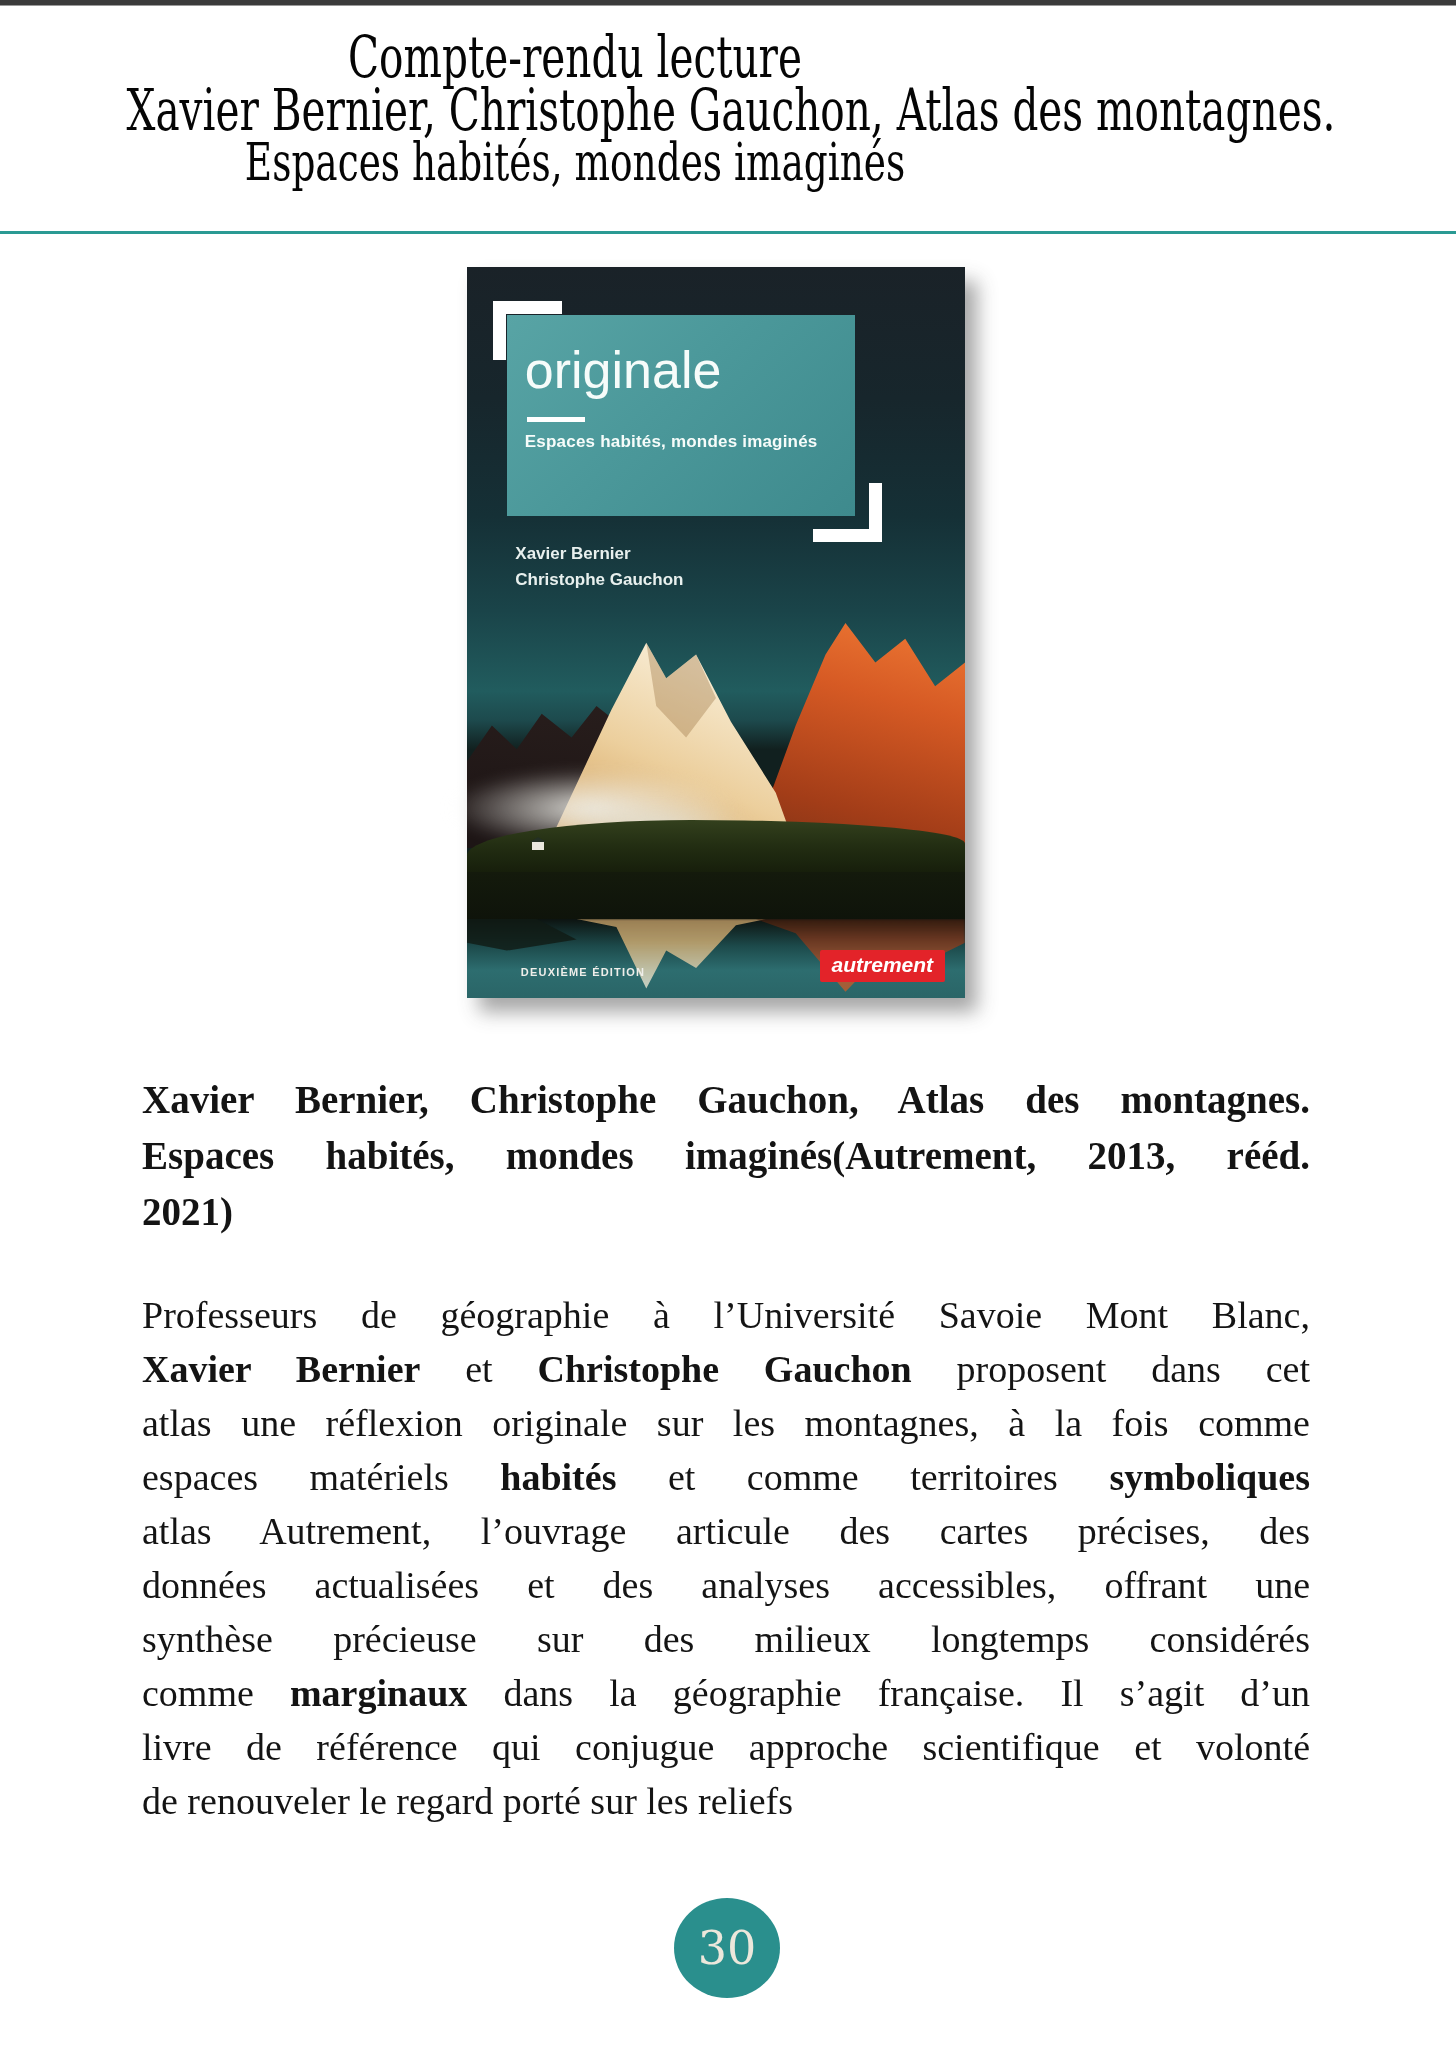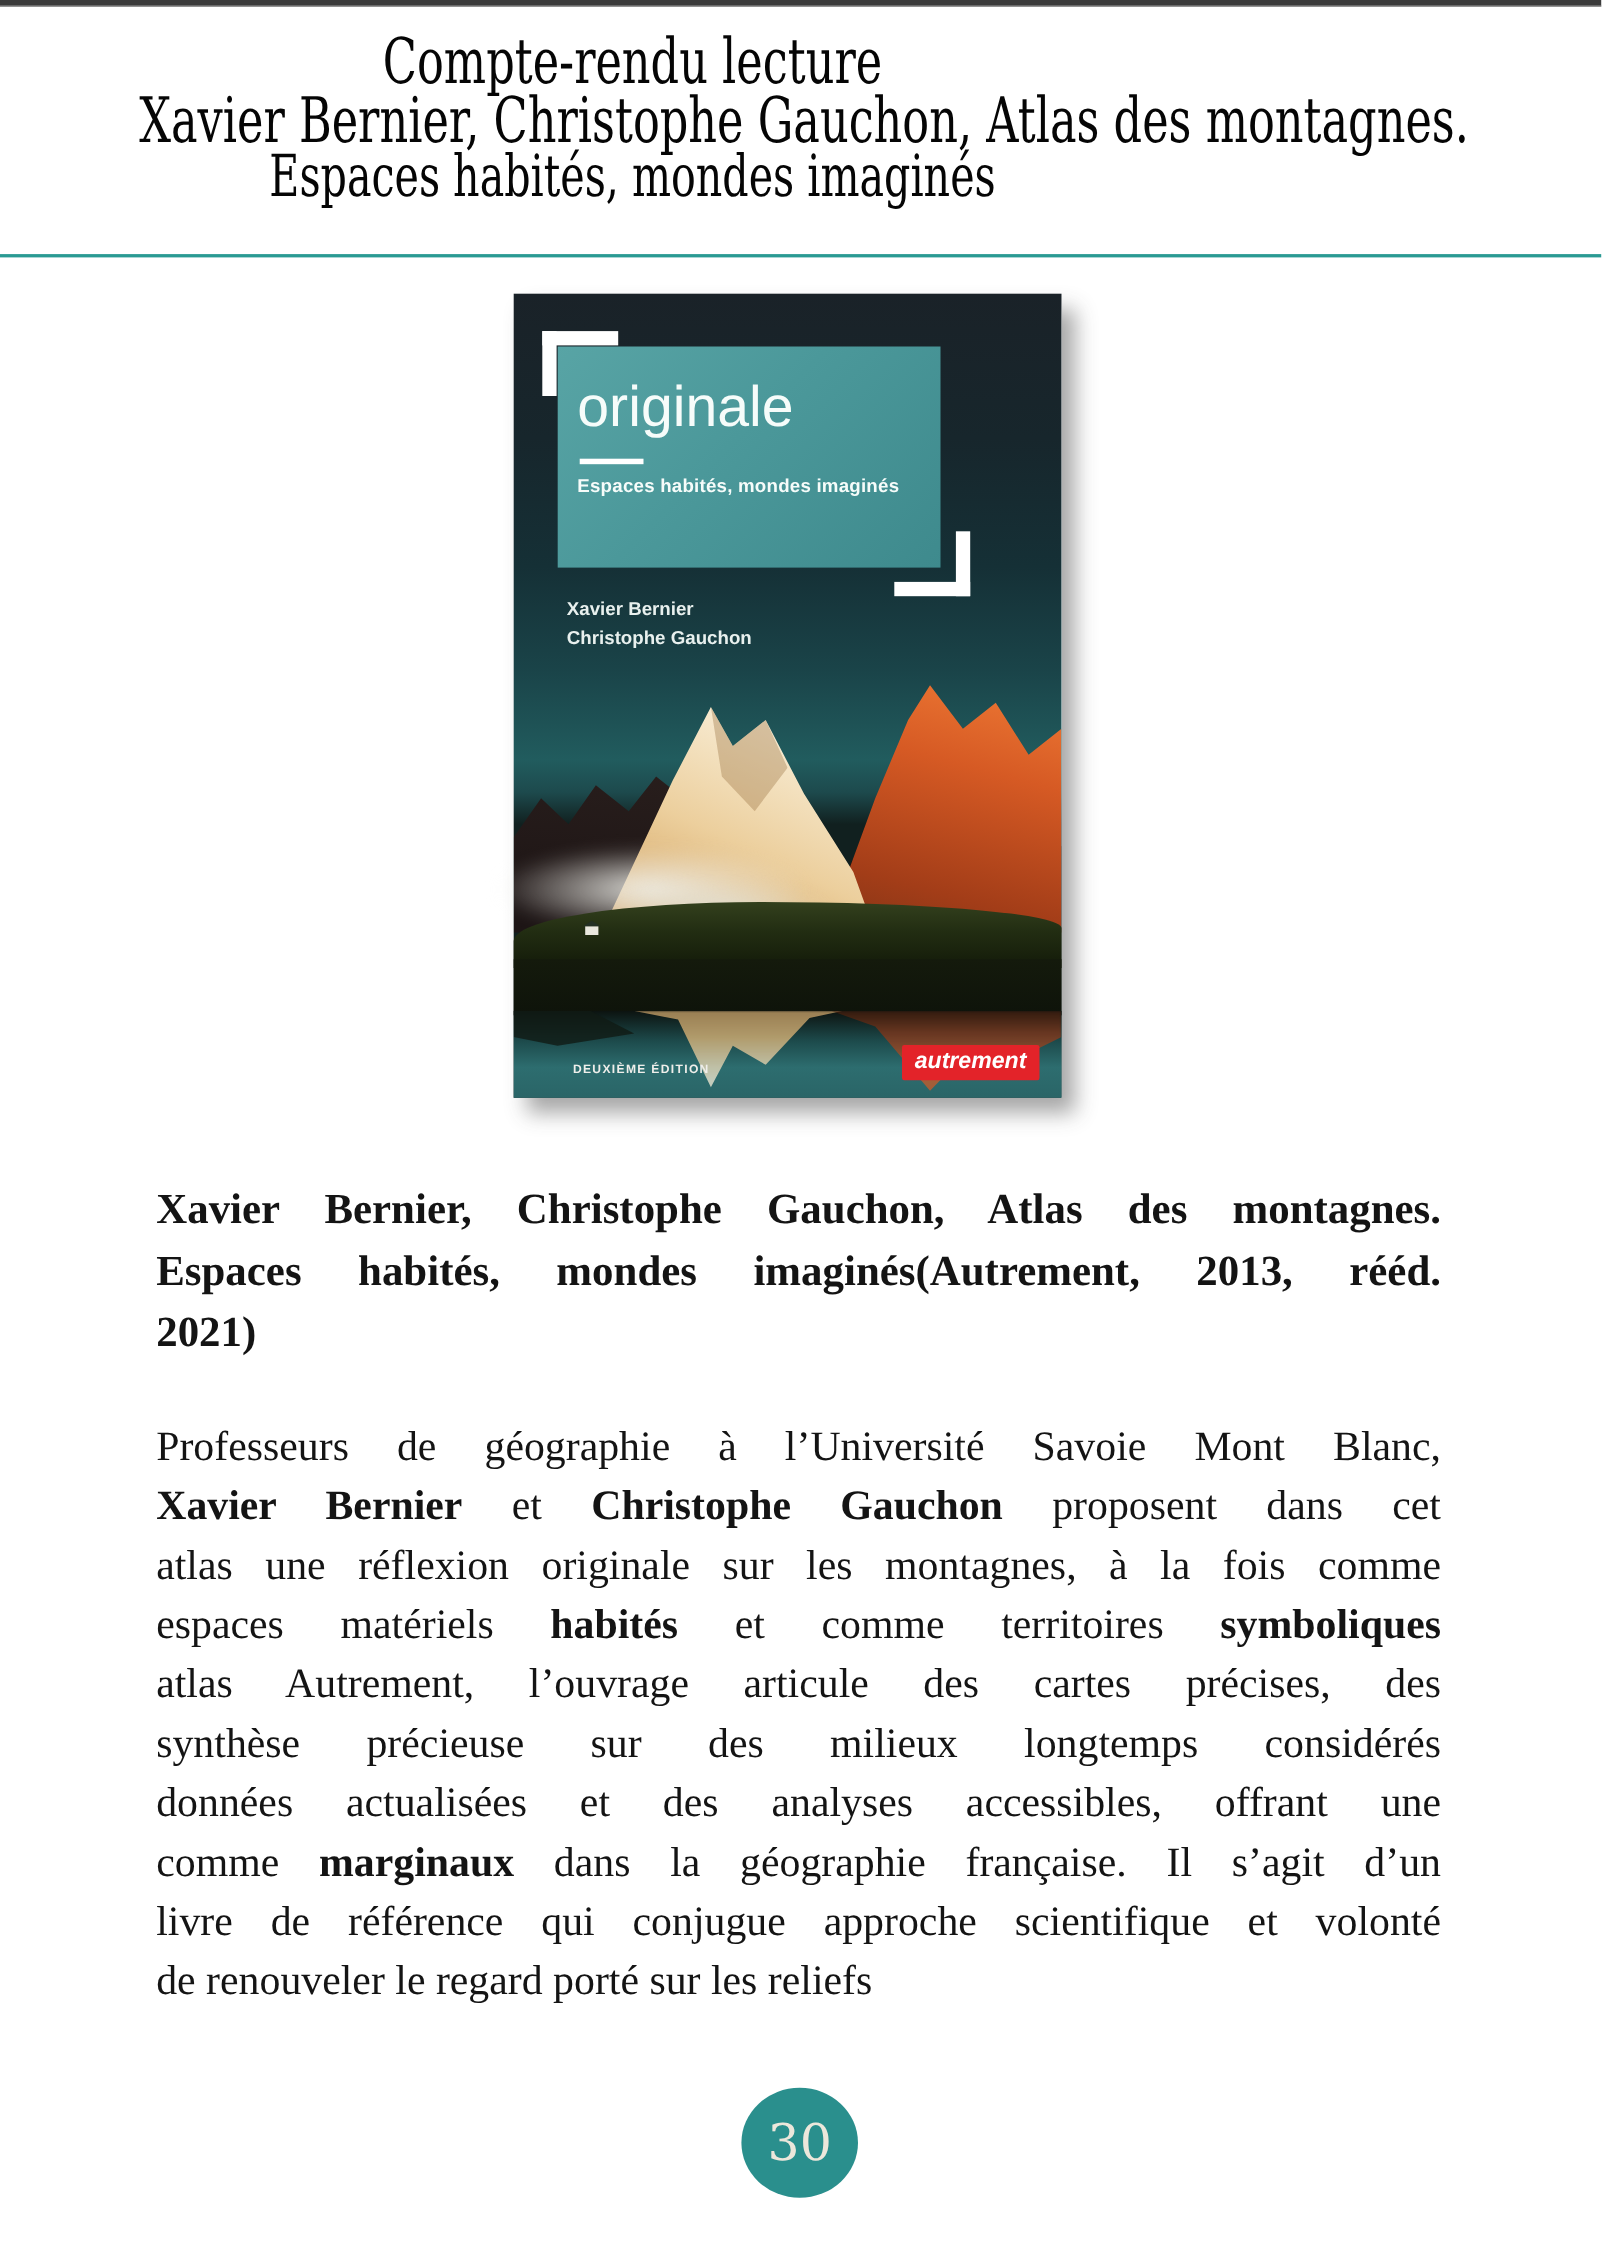--- a/index.html
+++ b/index.html
@@ -144,22 +144,22 @@
     <div class="jline">Espaces habités, mondes imaginés(Autrement, 2013, rééd.</div>
     <div class="lline">2021)</div>
   </div>
 
   <div class="bodytext">
     <div class="jline"><span>Professeurs de géographie à l’Université Savoie Mont Blanc,</span></div>
     <div class="jline"><span class="b">Xavier Bernier</span><span> et </span><span class="b">Christophe Gauchon</span><span> proposent dans cet</span></div>
     <div class="jline"><span>atlas une réflexion originale sur les montagnes, à la fois comme</span></div>
     <div class="jline"><span>espaces matériels </span><span class="b">habités</span><span> et comme territoires </span><span class="b">symboliques</span></div>
     <div class="jline"><span>atlas Autrement, l’ouvrage articule des cartes précises, des</span></div>
+    <div class="jline"><span>données actualisées et des analyses accessibles, offrant une</span></div>
     <div class="jline"><span>synthèse précieuse sur des milieux longtemps considérés</span></div>
-    <div class="jline"><span>données actualisées et des analyses accessibles, offrant une</span></div>
     <div class="jline"><span>comme </span><span class="b">marginaux</span><span> dans la géographie française. Il s’agit d’un</span></div>
     <div class="jline"><span>livre de référence qui conjugue approche scientifique et volonté</span></div>
     <div class="lline"><span>de renouveler le regard porté sur les reliefs</span></div>
   </div>
 
   <div class="pagenum">
     <span>30</span>
   </div>
 </div>
 

